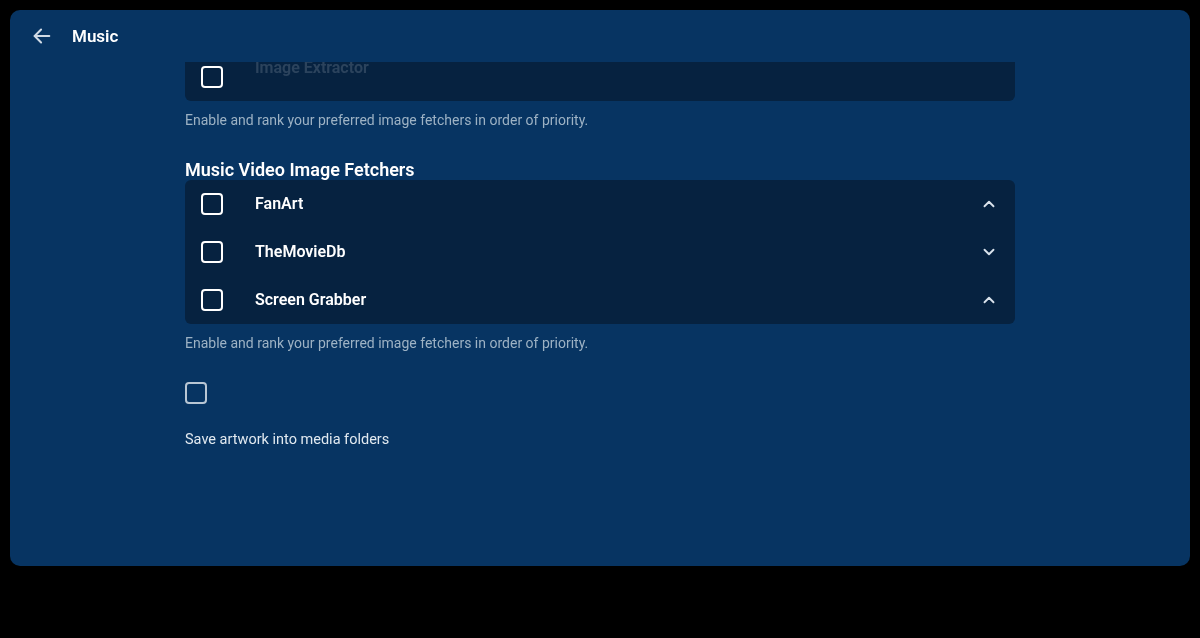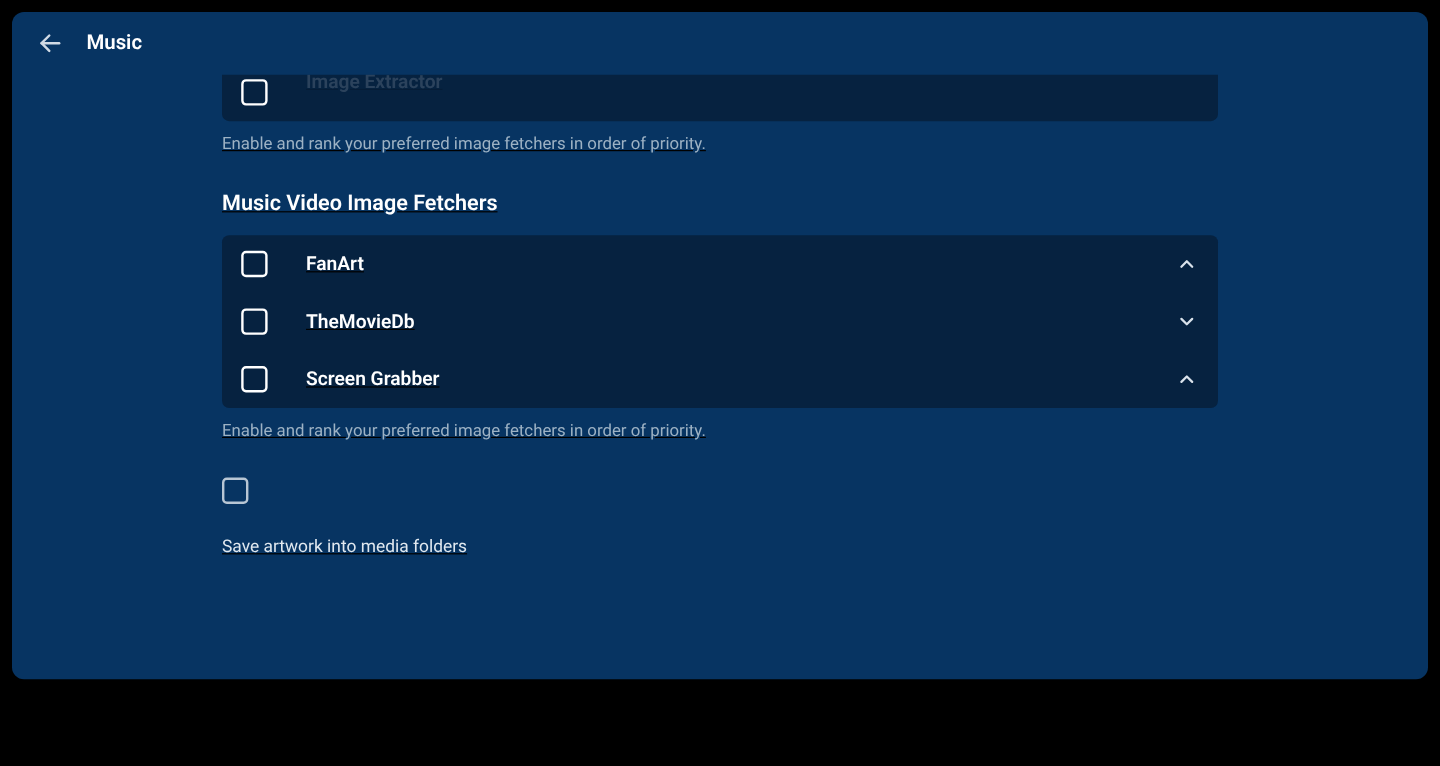--- a/index.html
+++ b/index.html
@@ -46,21 +46,20 @@
     .page-title {
       color: #ffffff;
       font-size: 17px;
       font-weight: 600;
     }
     
     .content {
       padding: 0 20px 20px 20px;
       height: calc(100% - 52px);
       overflow-y: auto;
-      text-decoration: underline;
     }
     
     .content-inner {
       max-width: 830px;
       margin: 0 auto;
     }
     
     .partial-panel {
       background: #062240;
       border-radius: 0 0 6px 6px;
@@ -129,21 +128,21 @@
       color: #9db2c4;
       font-size: 14px;
       line-height: 1.4;
       margin-bottom: 28px;
     }
     
     .section-header {
       display: flex;
       align-items: center;
       gap: 20px;
-      margin-bottom: 16px;
+      margin-bottom: 0;
     }
     
     .section-title {
       color: #ffffff;
       font-size: 18px;
       font-weight: 600;
     }
     
     .fetcher-settings-btn {
       background: #0b2f57;

